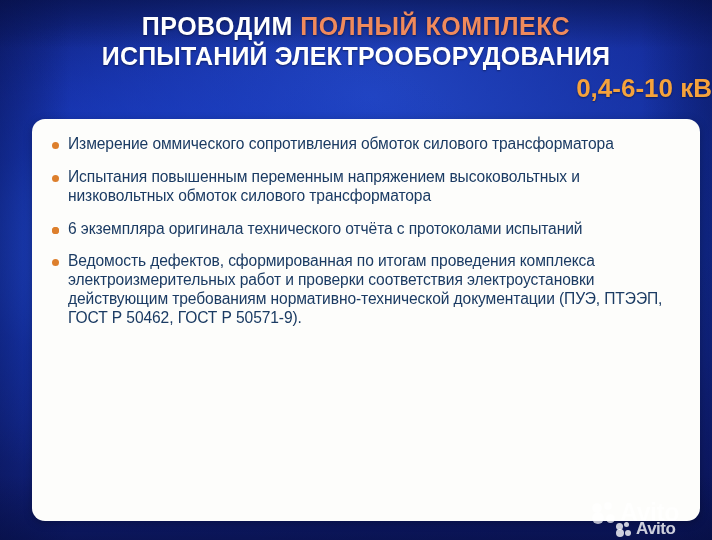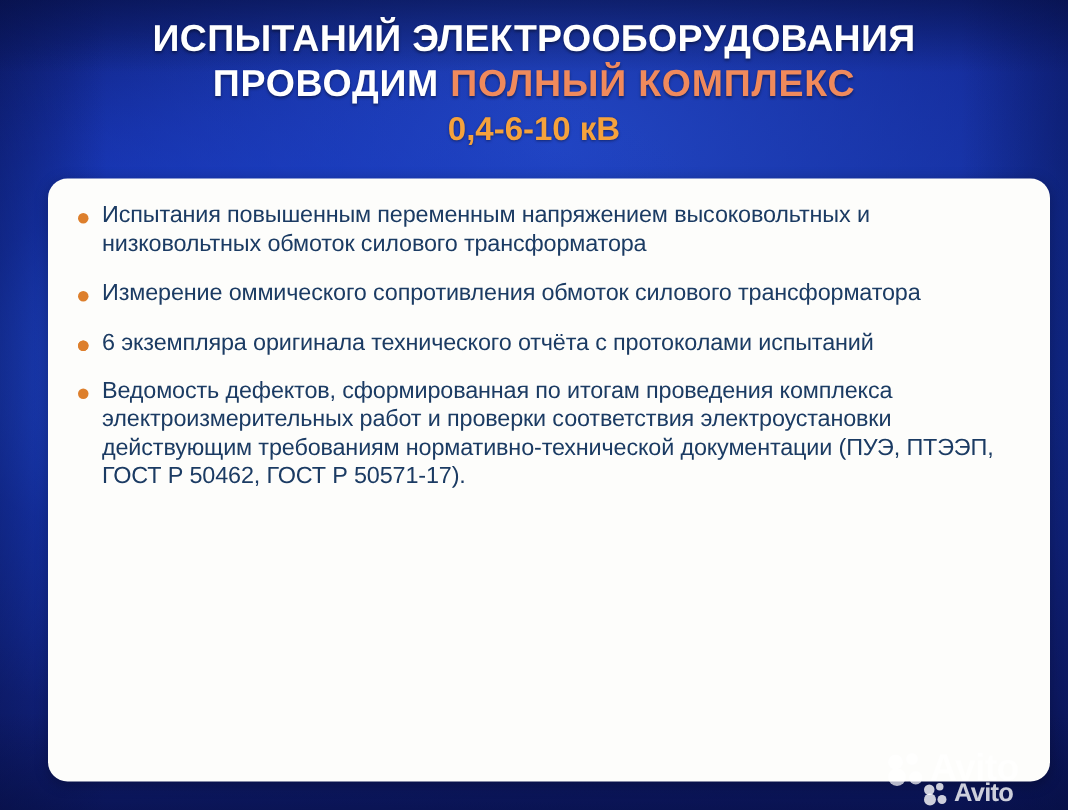--- a/index.html
+++ b/index.html
@@ -40,21 +40,21 @@
   }
   .hl-line {
     font-weight: bold;
     letter-spacing: 0.5px;
     line-height: 1.18;
     white-space: nowrap;
     text-shadow: 0 1px 2px rgba(0,0,0,0.42);
   }
   .hl-line-1 { font-size: 25px; }
   .hl-line-2 { font-size: 25px; letter-spacing: 0.2px; }
-  .hl-line-3 { font-size: 22px; margin-top: 2px; letter-spacing: 0px; }
+  .hl-line-3 { font-size: 26px; margin-top: 2px; letter-spacing: 0px; text-align: right; }
   .hl-white  { color: #ffffff; }
   .hl-accent { color: #f08a5c; }
   .hl-gold   { color: #f5a23c; }
 
   
   #card {
     position: absolute;
     left: 32px;
     top: 119px;
     width: 668px;
@@ -124,48 +124,48 @@
   .wm-small .d4 { width: 6px; height: 6px; left: 9px; top: 8px; }
 </style>
 </head>
 <body>
 
 <div id="poster">
 
   <div id="vignette"></div>
 
   <div id="headline">
-    <div class="hl-line hl-line-2 hl-white">ИСПЫТАНИЙ ЭЛЕКТРООБОРУДОВАНИЯ</div>
     <div class="hl-line hl-line-1">
       <span class="hl-white">ПРОВОДИМ</span>
       <span class="hl-accent">ПОЛНЫЙ КОМПЛЕКС</span>
     </div>
+    <div class="hl-line hl-line-2 hl-white">ИСПЫТАНИЙ ЭЛЕКТРООБОРУДОВАНИЯ</div>
     <div class="hl-line hl-line-3 hl-gold">0,4-6-10 кВ</div>
   </div>
 
   <div id="card">
     <ul id="bullet-list">
       <li class="bullet-item">
         <span class="bullet-dot"></span>
-        <span>Испытания повышенным переменным напряжением высоковольтных и низковольтных обмоток силового трансформатора</span>
+        <span>Измерение оммического сопротивления обмоток силового трансформатора</span>
       </li>
       <li class="bullet-item">
         <span class="bullet-dot"></span>
-        <span>Измерение оммического сопротивления обмоток силового трансформатора</span>
+        <span>Испытания повышенным переменным напряжением высоковольтных и низковольтных обмоток силового трансформатора</span>
       </li>
       <li class="bullet-item">
         <span class="bullet-dot"></span>
       </li>
       <li class="bullet-item">
         <span class="bullet-dot"></span>
         <span>6 экземпляра оригинала технического отчёта с протоколами испытаний</span>
       </li>
       <li class="bullet-item">
         <span class="bullet-dot"></span>
-        <span>Ведомость дефектов, сформированная по итогам проведения комплекса электроизмерительных работ и проверки соответствия электроустановки действующим требованиям нормативно-технической документации (ПУЭ, ПТЭЭП, ГОСТ Р 50462, ГОСТ Р 50571-17).</span>
+        <span>Ведомость дефектов, сформированная по итогам проведения комплекса электроизмерительных работ и проверки соответствия электроустановки действующим требованиям нормативно-технической документации (ПУЭ, ПТЭЭП, ГОСТ Р 50462, ГОСТ Р 50571-9).</span>
       </li>
     </ul>
   </div>
 
   <div class="wm wm-big">
     <span class="wm-mark">
       <i class="d1"></i>
         <i class="d2"></i>
         <i class="d3"></i>
         <i class="d4"></i>

